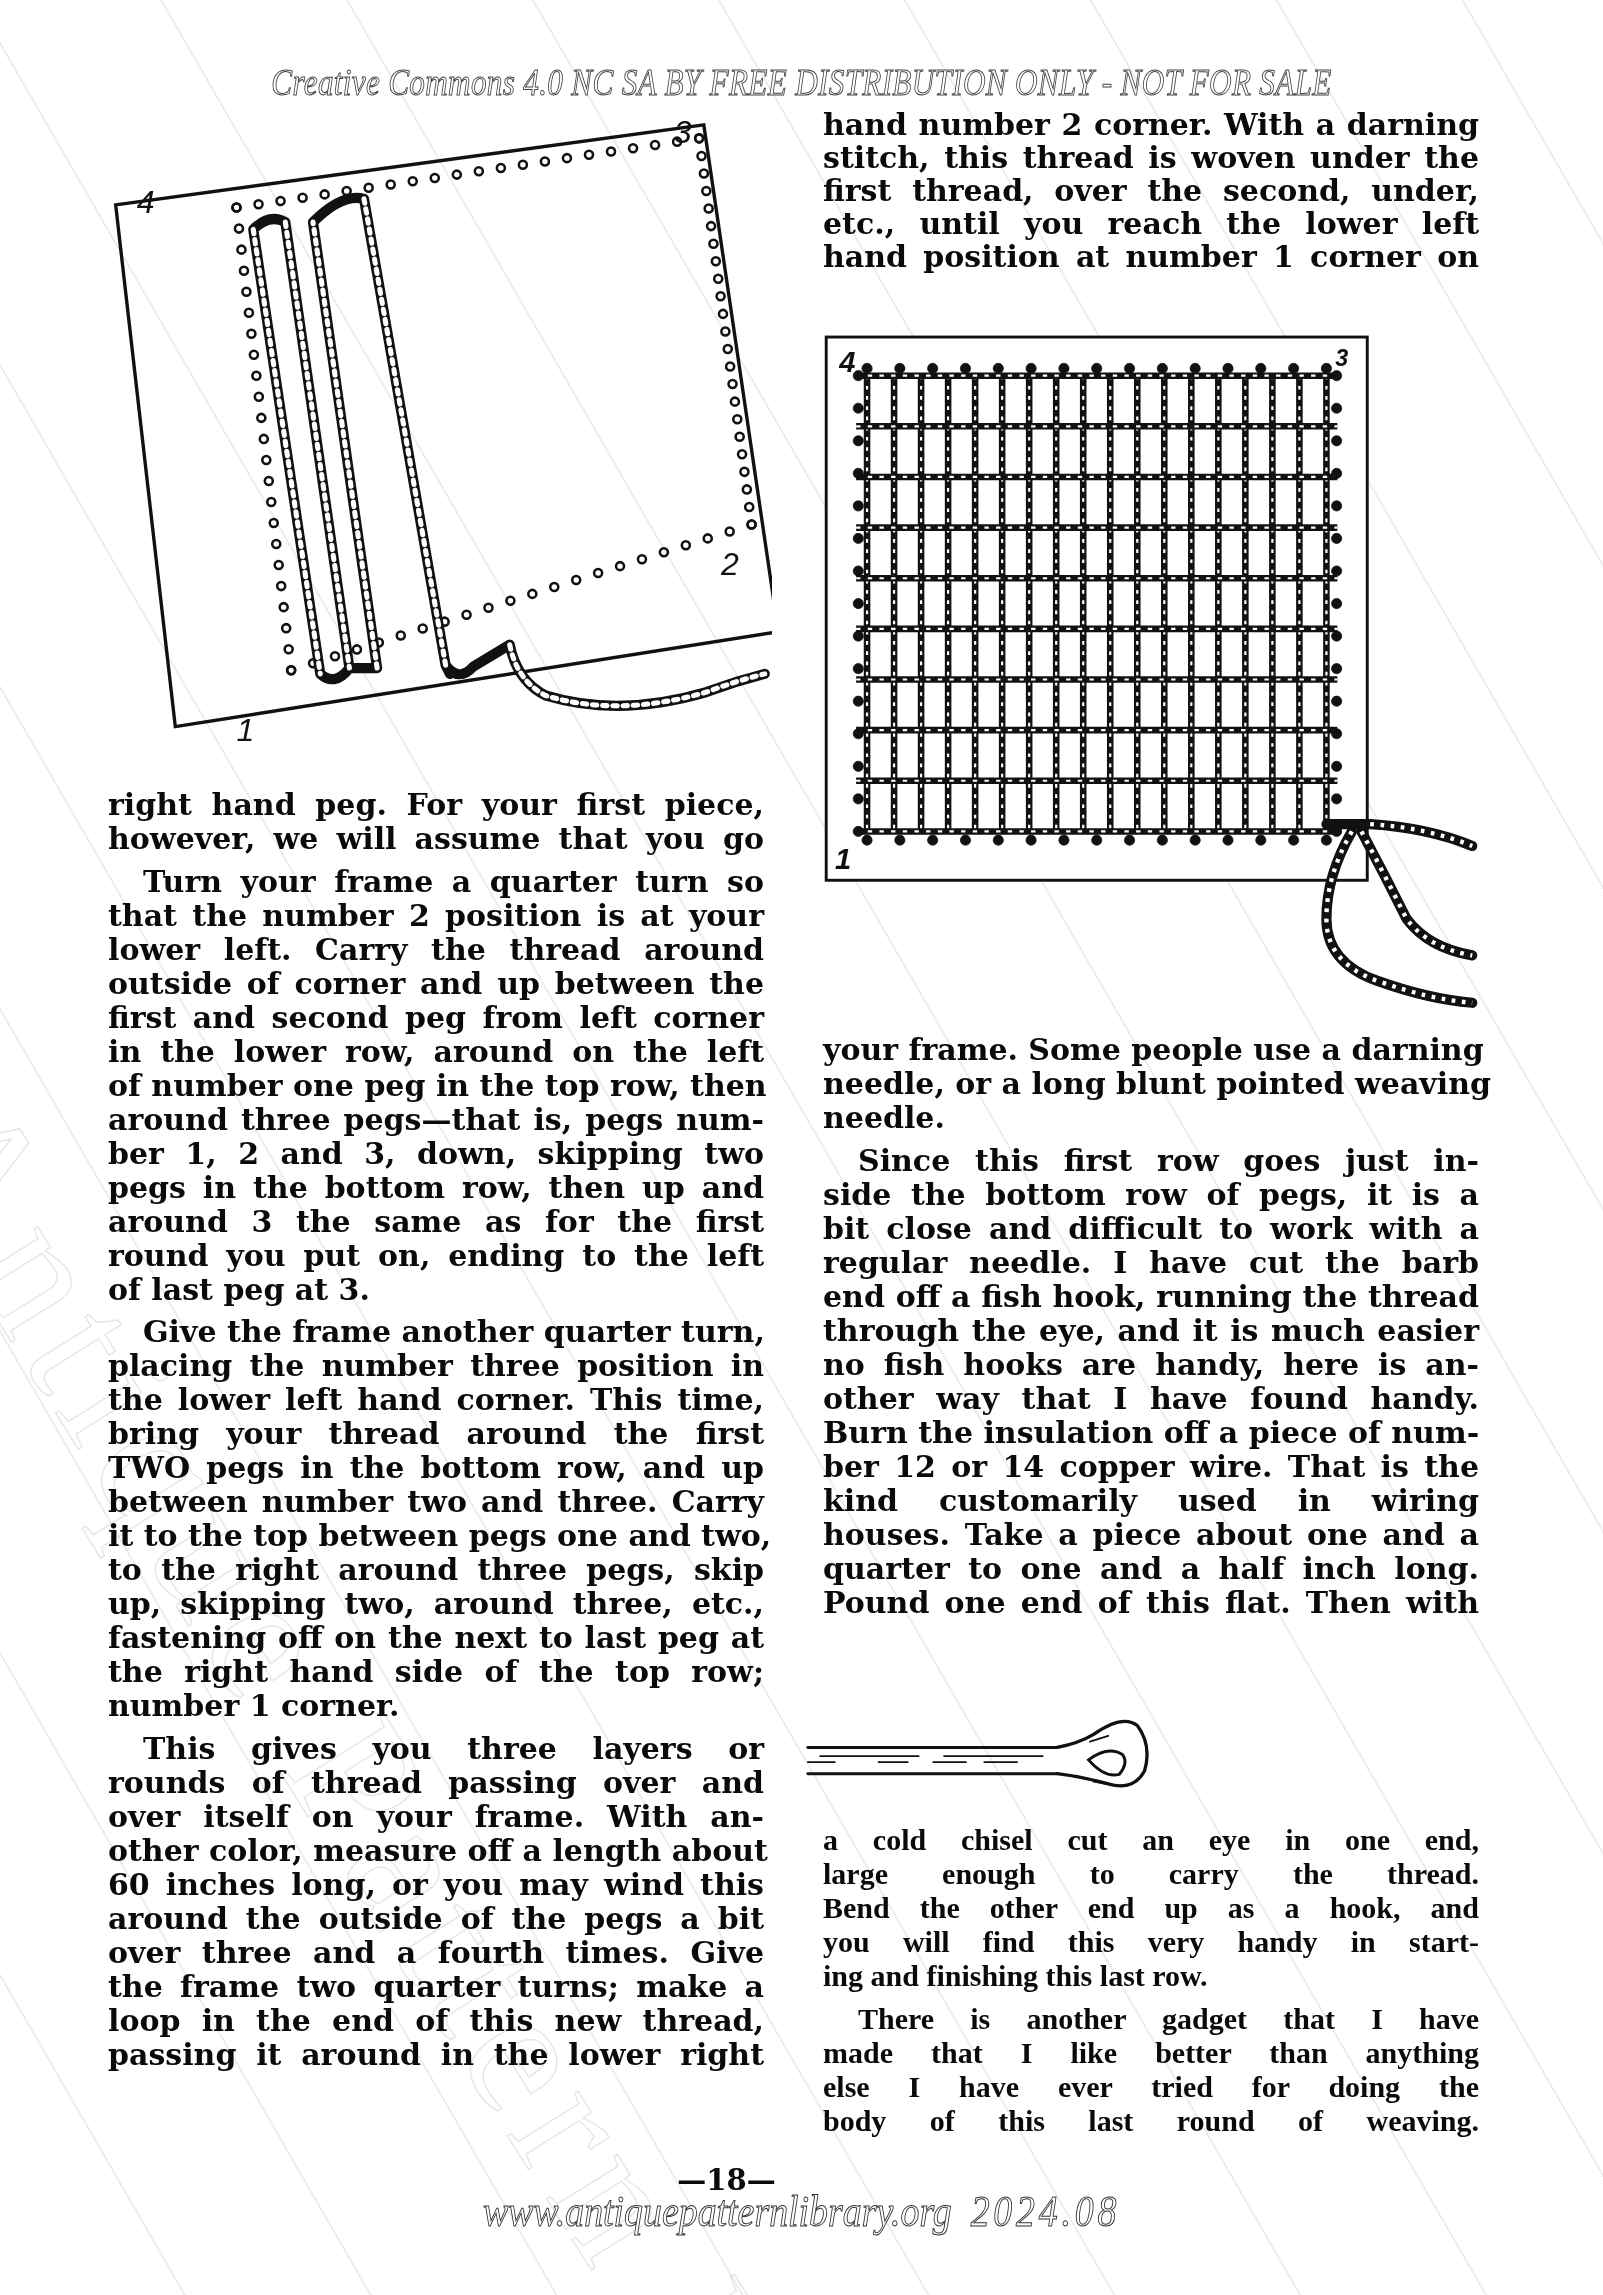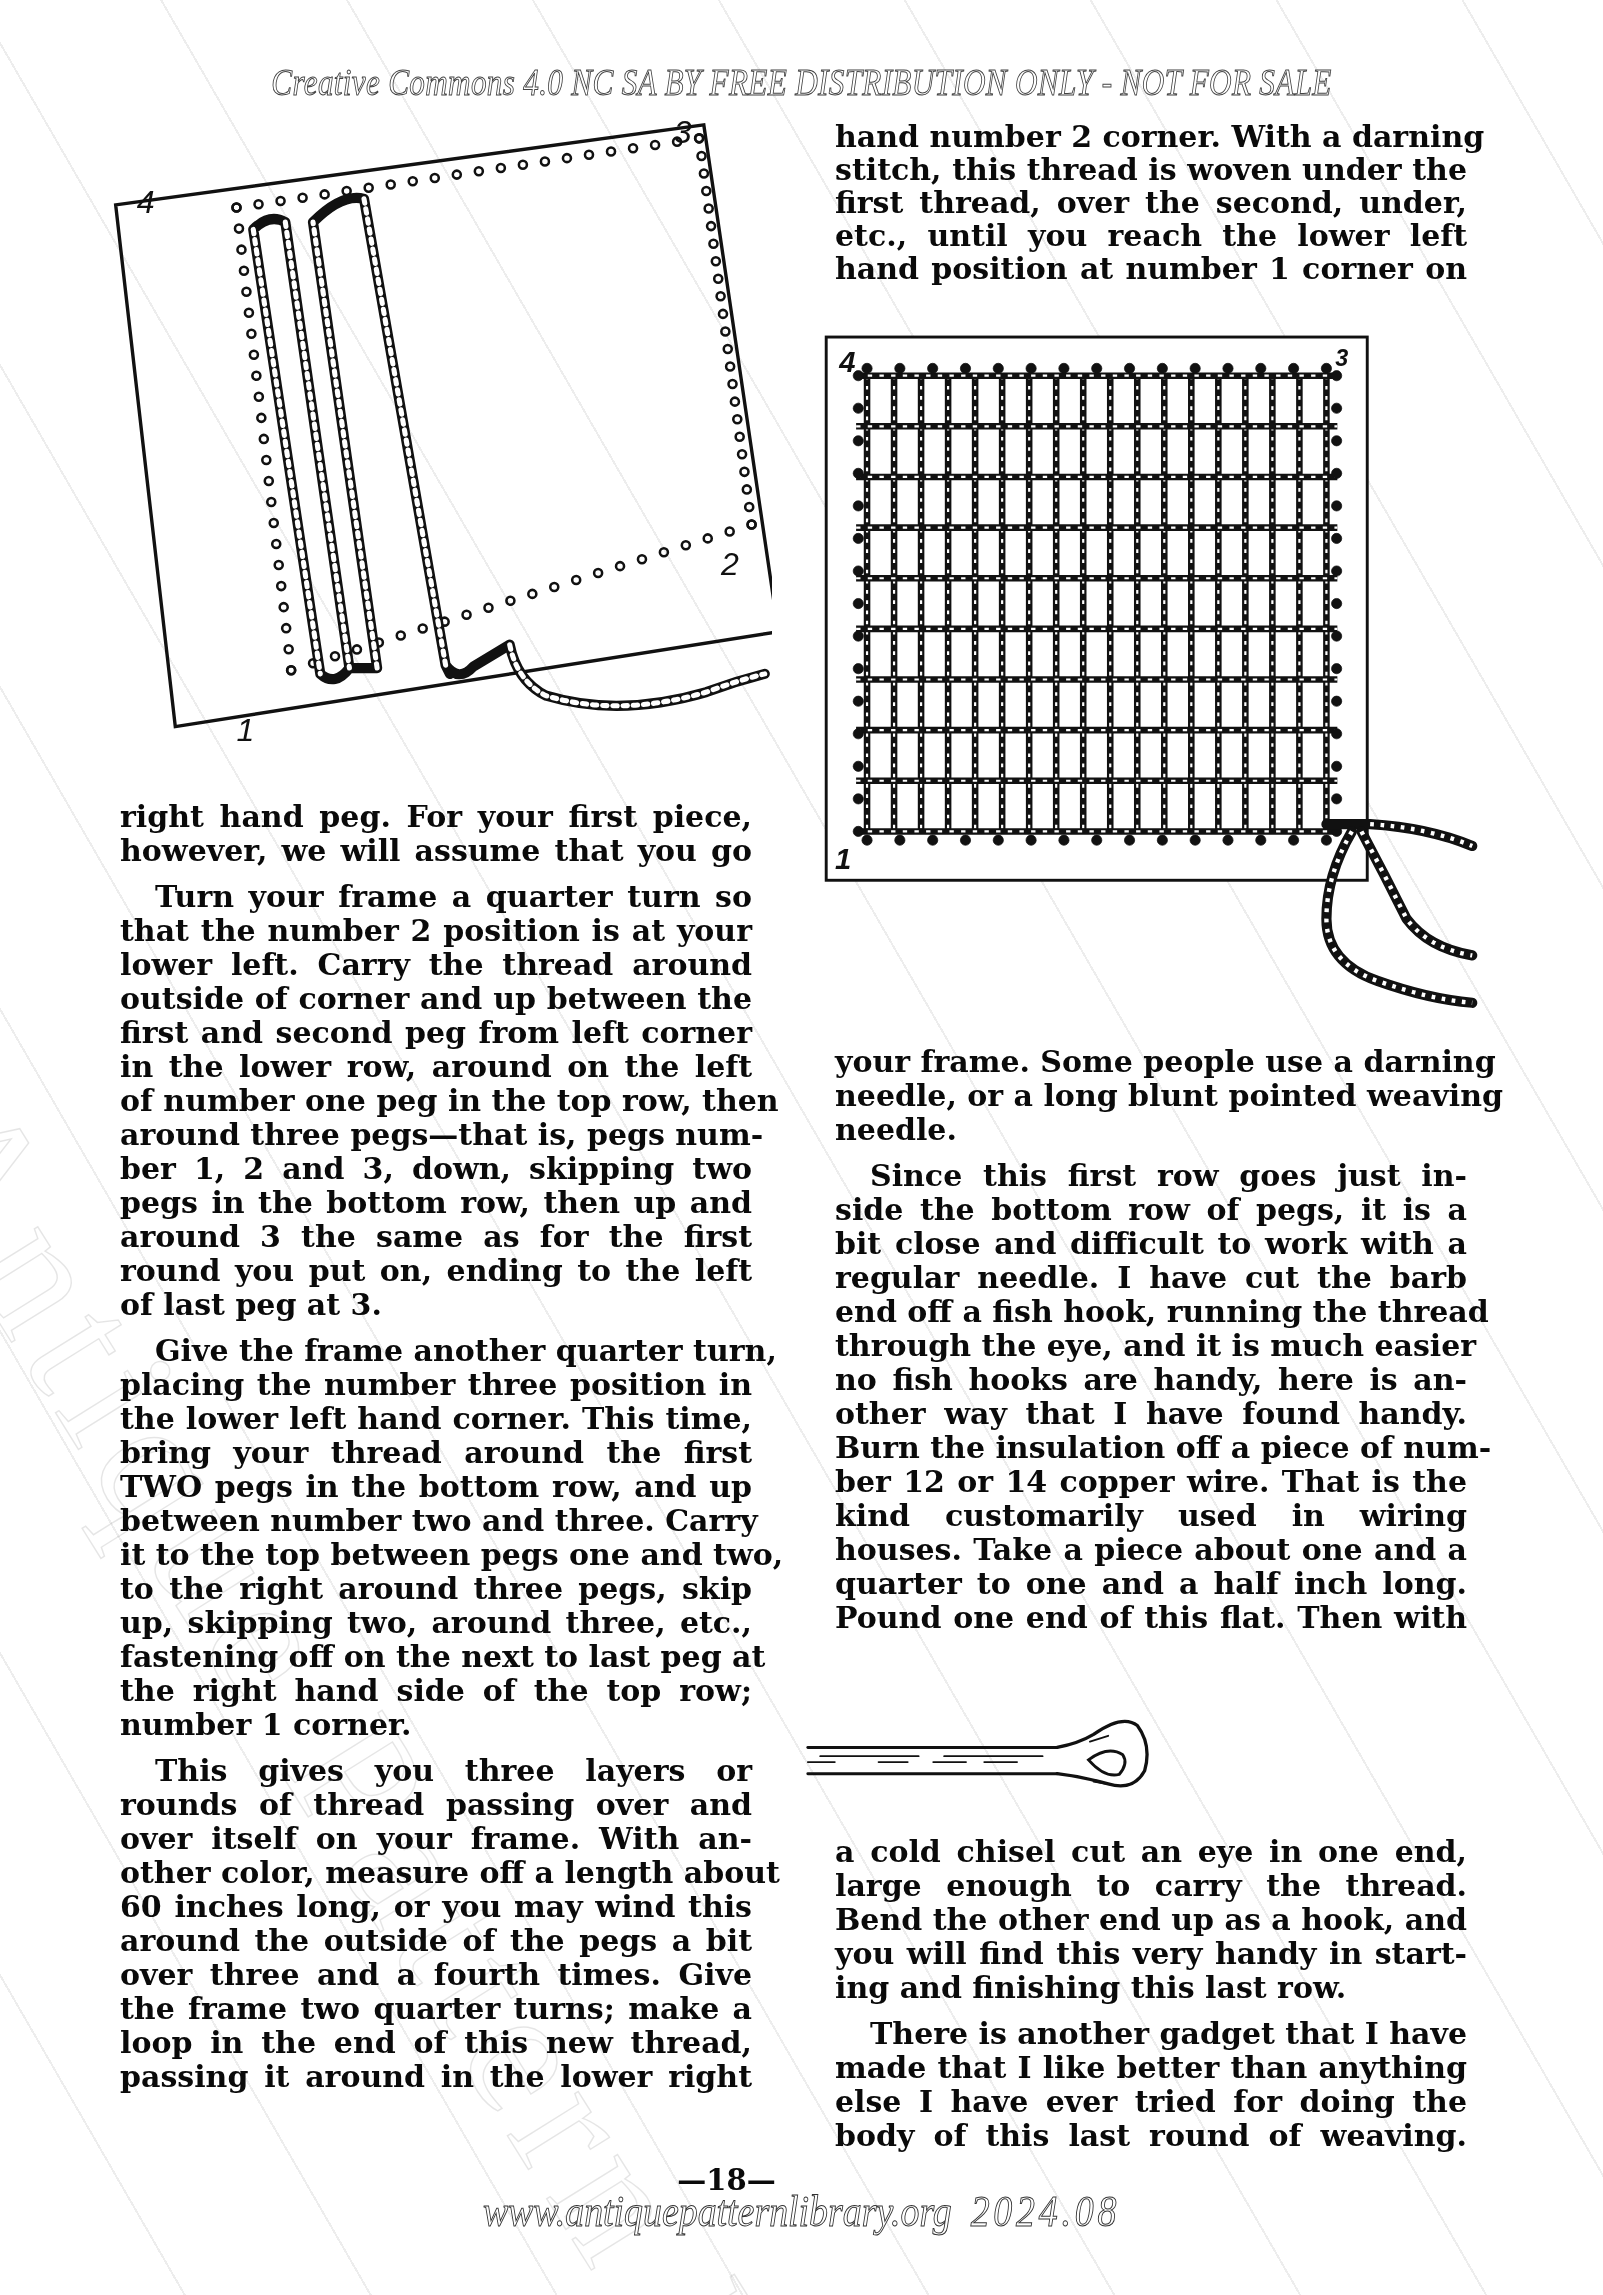--- a/index.html
+++ b/index.html
@@ -12,29 +12,29 @@
   }
   .watermark { position: absolute; left: 29px; top: 1057px; transform: rotate(58deg); transform-origin: left top;
     font-family: "Liberation Serif", serif; font-size: 182px; letter-spacing: 13px;
     color: transparent; -webkit-text-stroke: 1.5px rgba(0,0,0,0.10); white-space: nowrap; pointer-events: none; }
 
   .header { position: absolute; top: 60px; left: 0; width: 1603px; text-align: center;
     font-family: "Liberation Serif", serif; font-style: italic; font-size: 38px; letter-spacing: 0.4px;
     color: #ffffff; -webkit-text-stroke: 1px #444; transform: scaleX(0.82); transform-origin: center; }
 
   .col { position: absolute; font-weight: bold; font-size: 30px; line-height: 34px; text-align: justify; }
-  .col p { margin: 12px; }
+  .col p { margin: 0; }
   .col p + p { margin-top: 8.7px; }
   .col .ln { display: block; text-align: justify; text-align-last: justify; white-space: nowrap; }
   .col .ln.last { text-align-last: left; }
 
   #left-text { left: 108px; top: 788px; width: 656px; }
   #right-top { left: 823px; top: 108px; width: 656px; line-height: 33px; }
   #right-mid { left: 823px; top: 1033px; width: 656px; }
-  #right-bottom { left: 823px; top: 1823px; width: 656px; }
+  #right-bottom { left: 823px; top: 1823px; width: 656px; font-family: Liberation Serif, serif; }
 
   .fig { position: absolute; }
   #fig-left { left: 109px; top: 120px; width: 663px; height: 656px; }
   #fig-right { left: 816px; top: 321px; width: 700px; height: 700px; }
   #fig-needle { left: 802px; top: 1705px; width: 729px; height: 117px; }
 
   .page-num { position: absolute; top: 2163px; left: 0; width: 1453px; text-align: center;
     font-size: 29px; font-weight: bold; }
   .footer { position: absolute; top: 2186px; left: 0; width: 1603px; text-align: center;
     font-family: "Liberation Serif", serif; font-style: italic; font-size: 44px; color: #fff;

